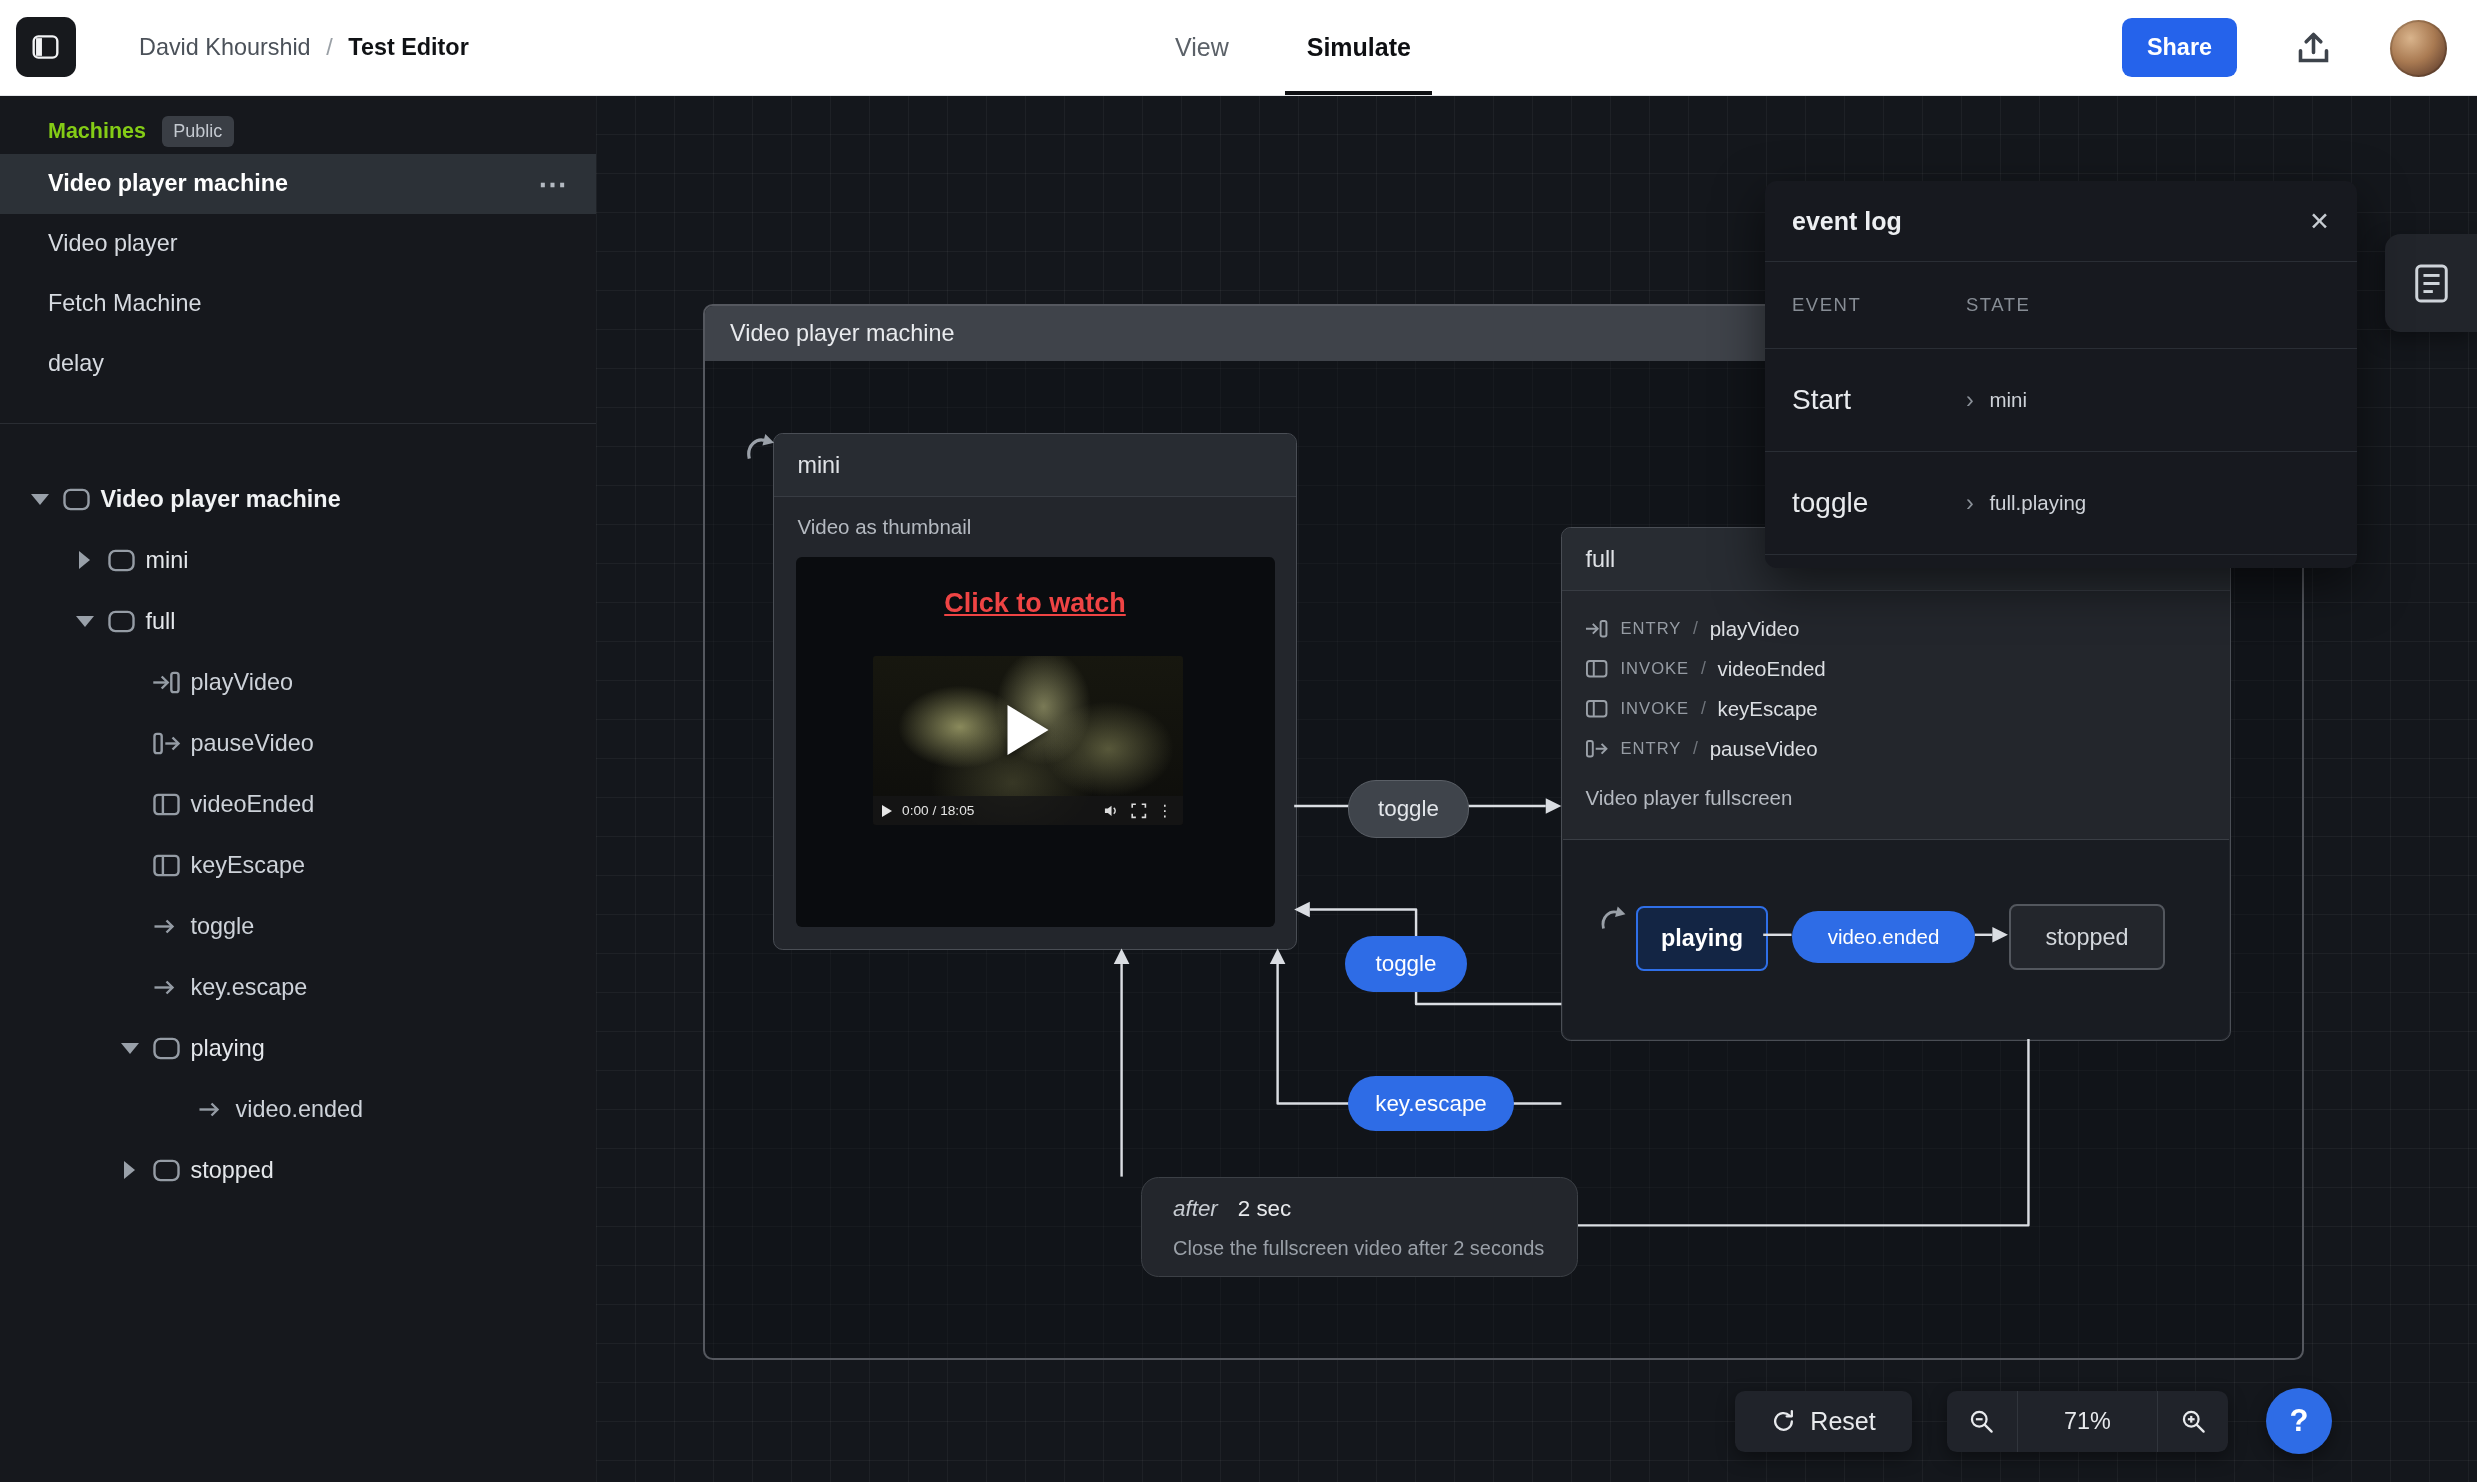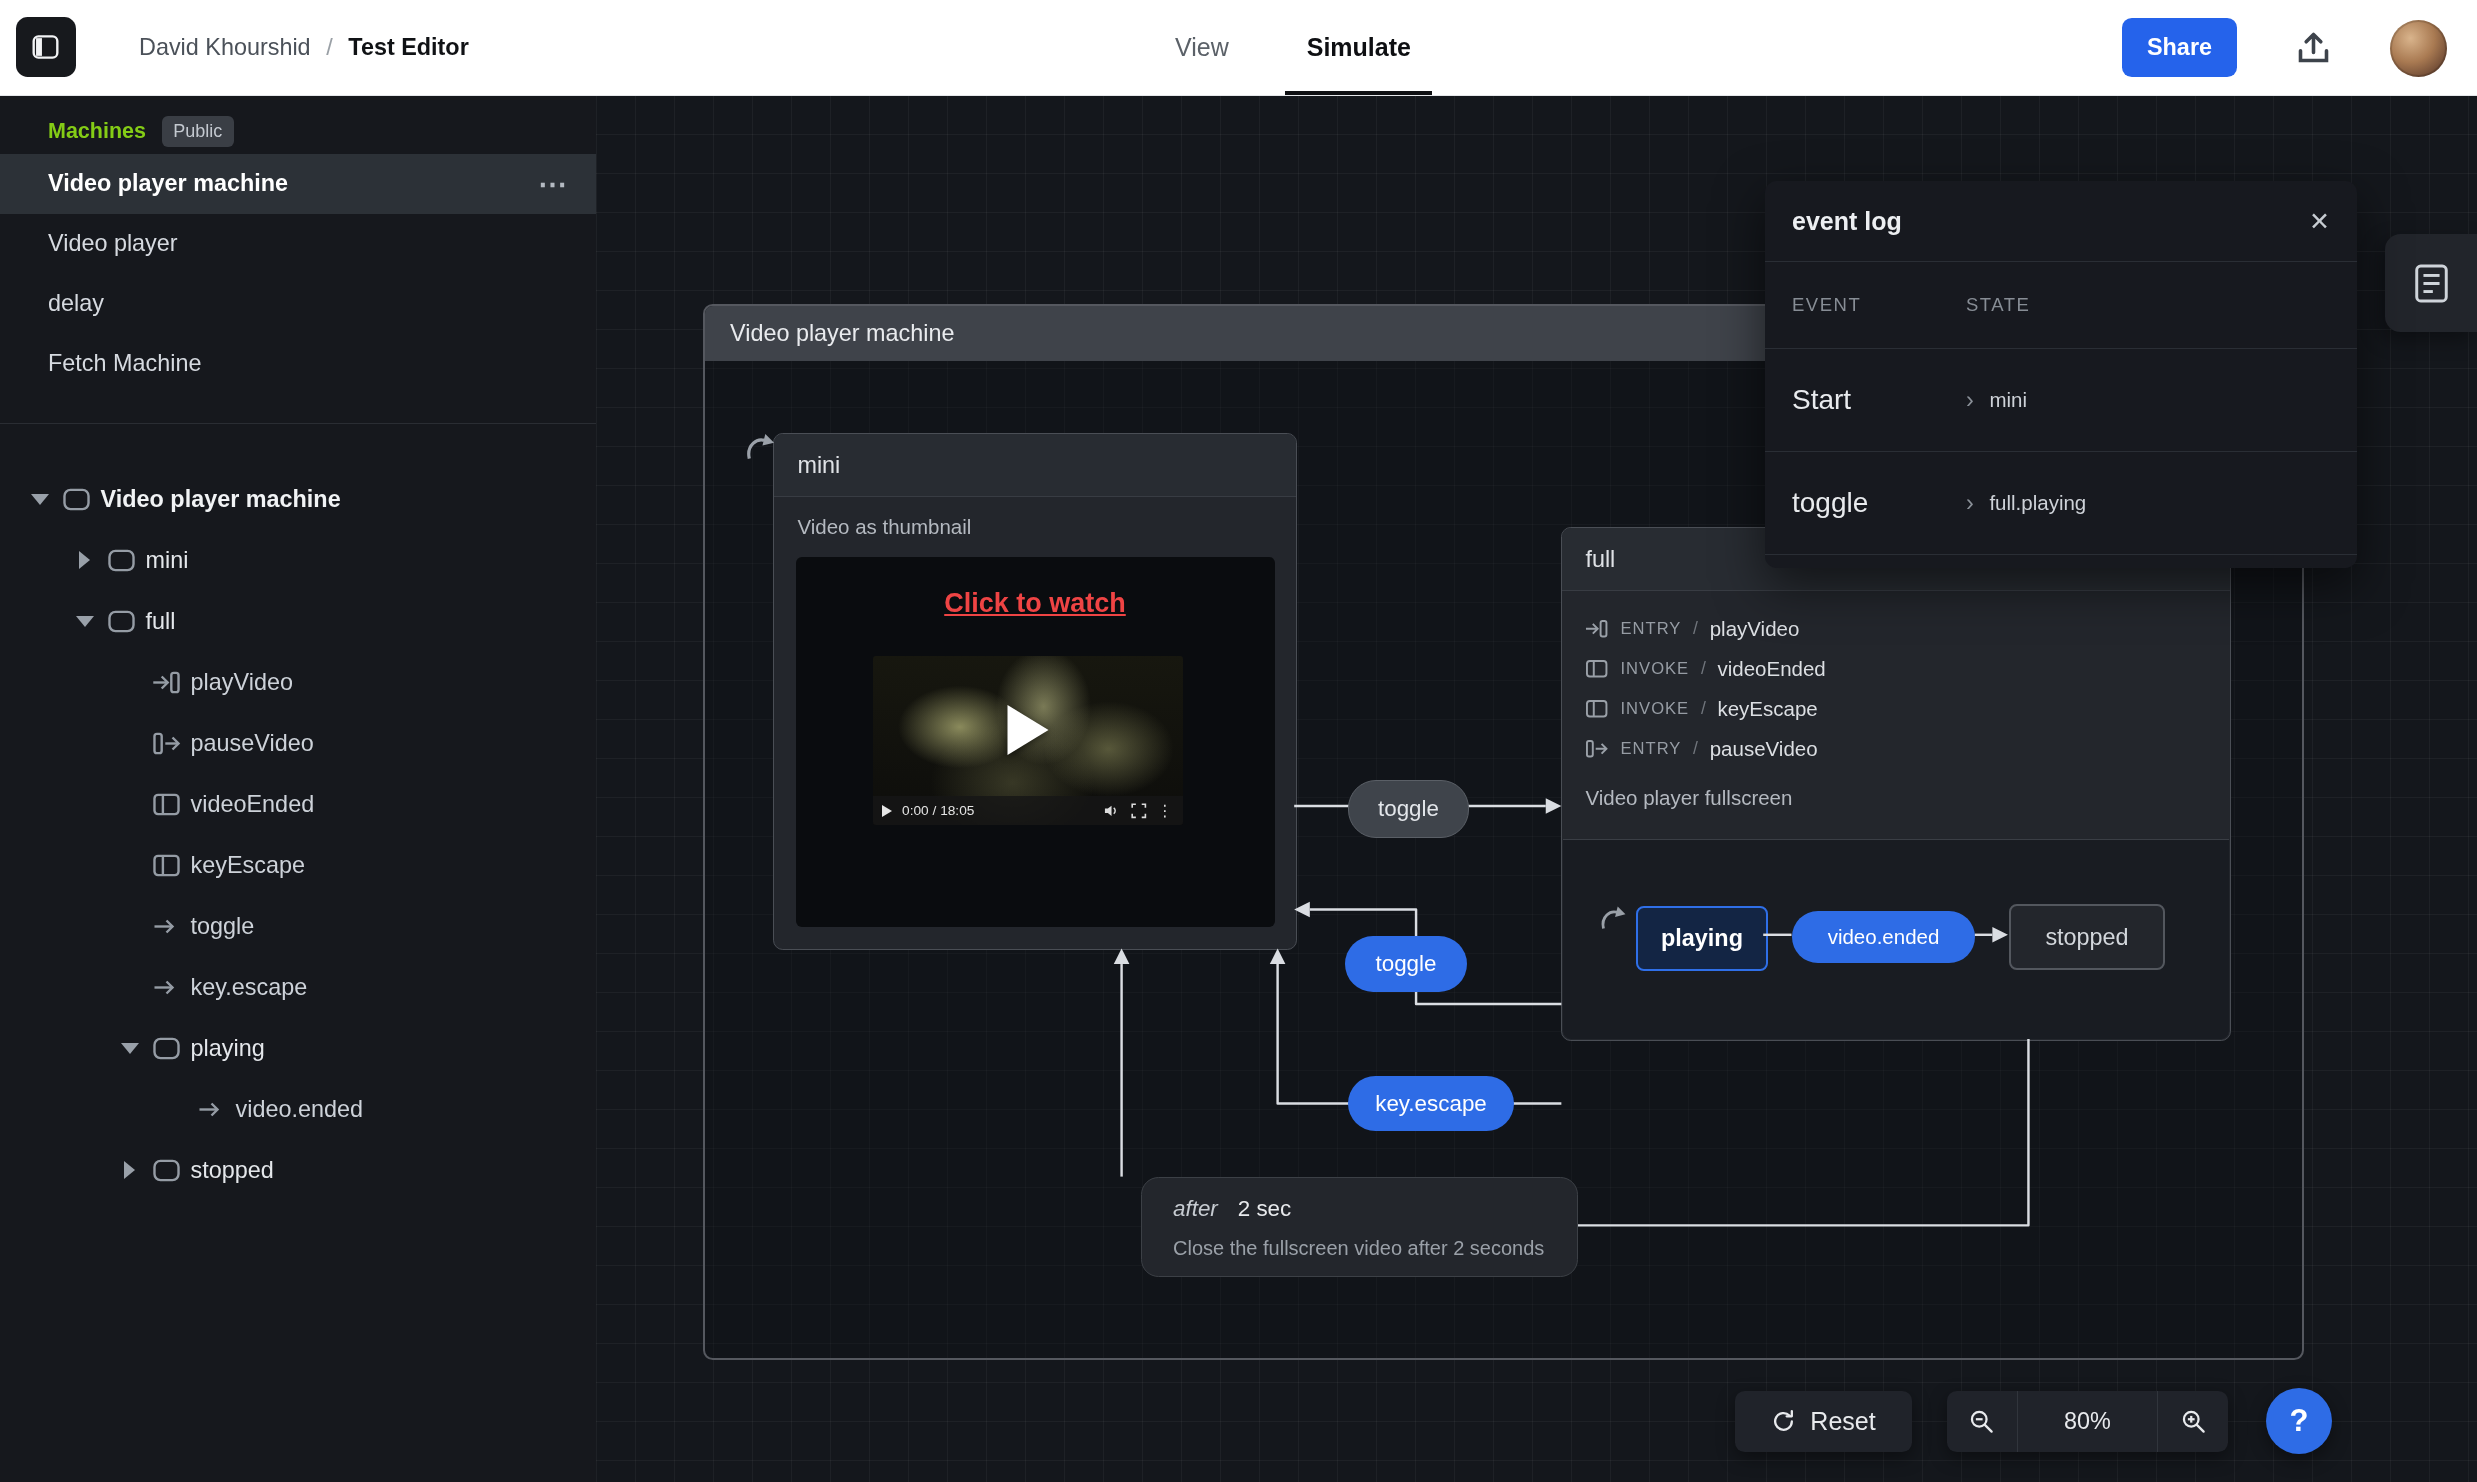--- a/index.html
+++ b/index.html
@@ -247,24 +247,24 @@
   </div>
 
   <div class="mrow selected">
     <span>Video player machine</span>
     <span class="more">⋯</span>
   </div>
   <div class="mrow">
     <span>Video player</span>
   </div>
   <div class="mrow">
+    <span>Fetch Machine</span>
+  </div>
+  <div class="mrow">
     <span>delay</span>
-  </div>
-  <div class="mrow">
-    <span>Fetch Machine</span>
   </div>
 
   <div class="side-divider"></div>
 
   <div class="tree">
     <div class="trow state root d0">
       <span class="exp down"></span>
       <svg class="ticon" viewBox="0 0 30 26" width="29" height="25">
           <use href="#i-state"></use>
         </svg>
@@ -500,21 +500,21 @@
       <use href="#i-refresh"></use>
     </svg>
   <span>Reset</span>
 </div>
 <div class="zoom-group">
   <div class="zoom-cell icon">
     <svg viewBox="0 0 28 28" width="27" height="27">
         <use href="#i-zoom-out"></use>
       </svg>
   </div>
-  <div class="zoom-cell value">80%</div>
+  <div class="zoom-cell value">71%</div>
   <div class="zoom-cell icon">
     <svg viewBox="0 0 28 28" width="27" height="27">
         <use href="#i-zoom-in"></use>
       </svg>
   </div>
 </div>
 <div class="help-btn">?</div>
 
 
 </body></html>

